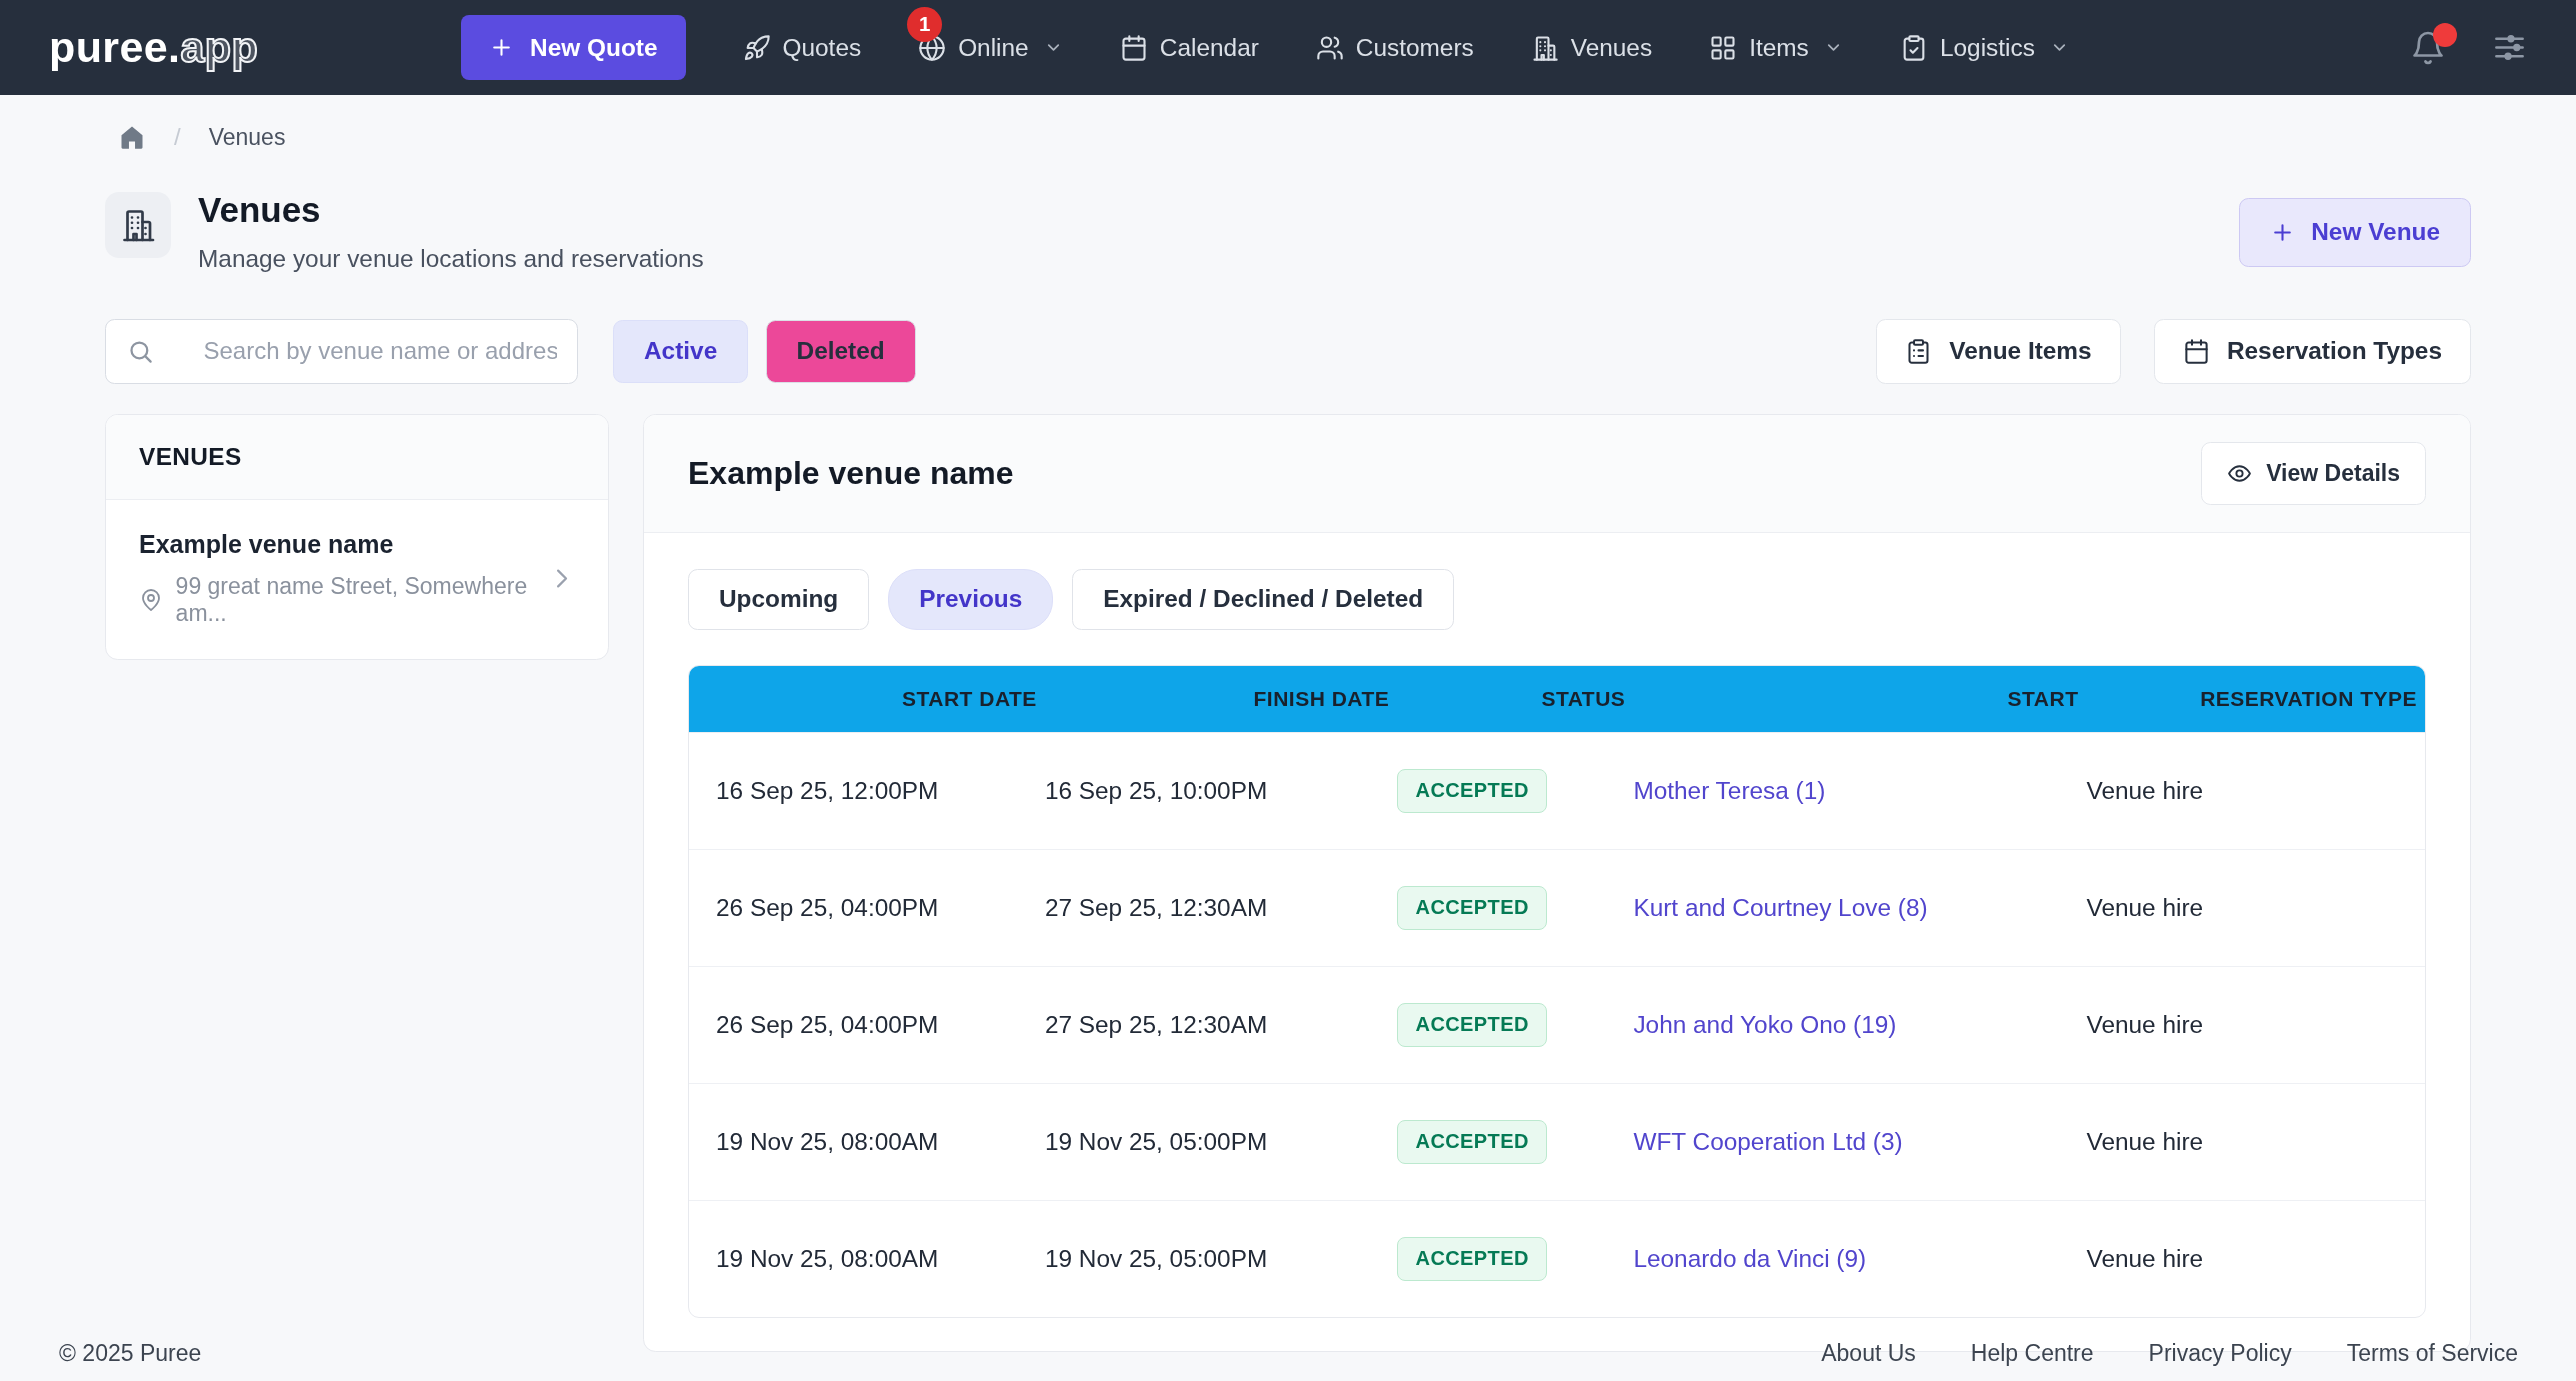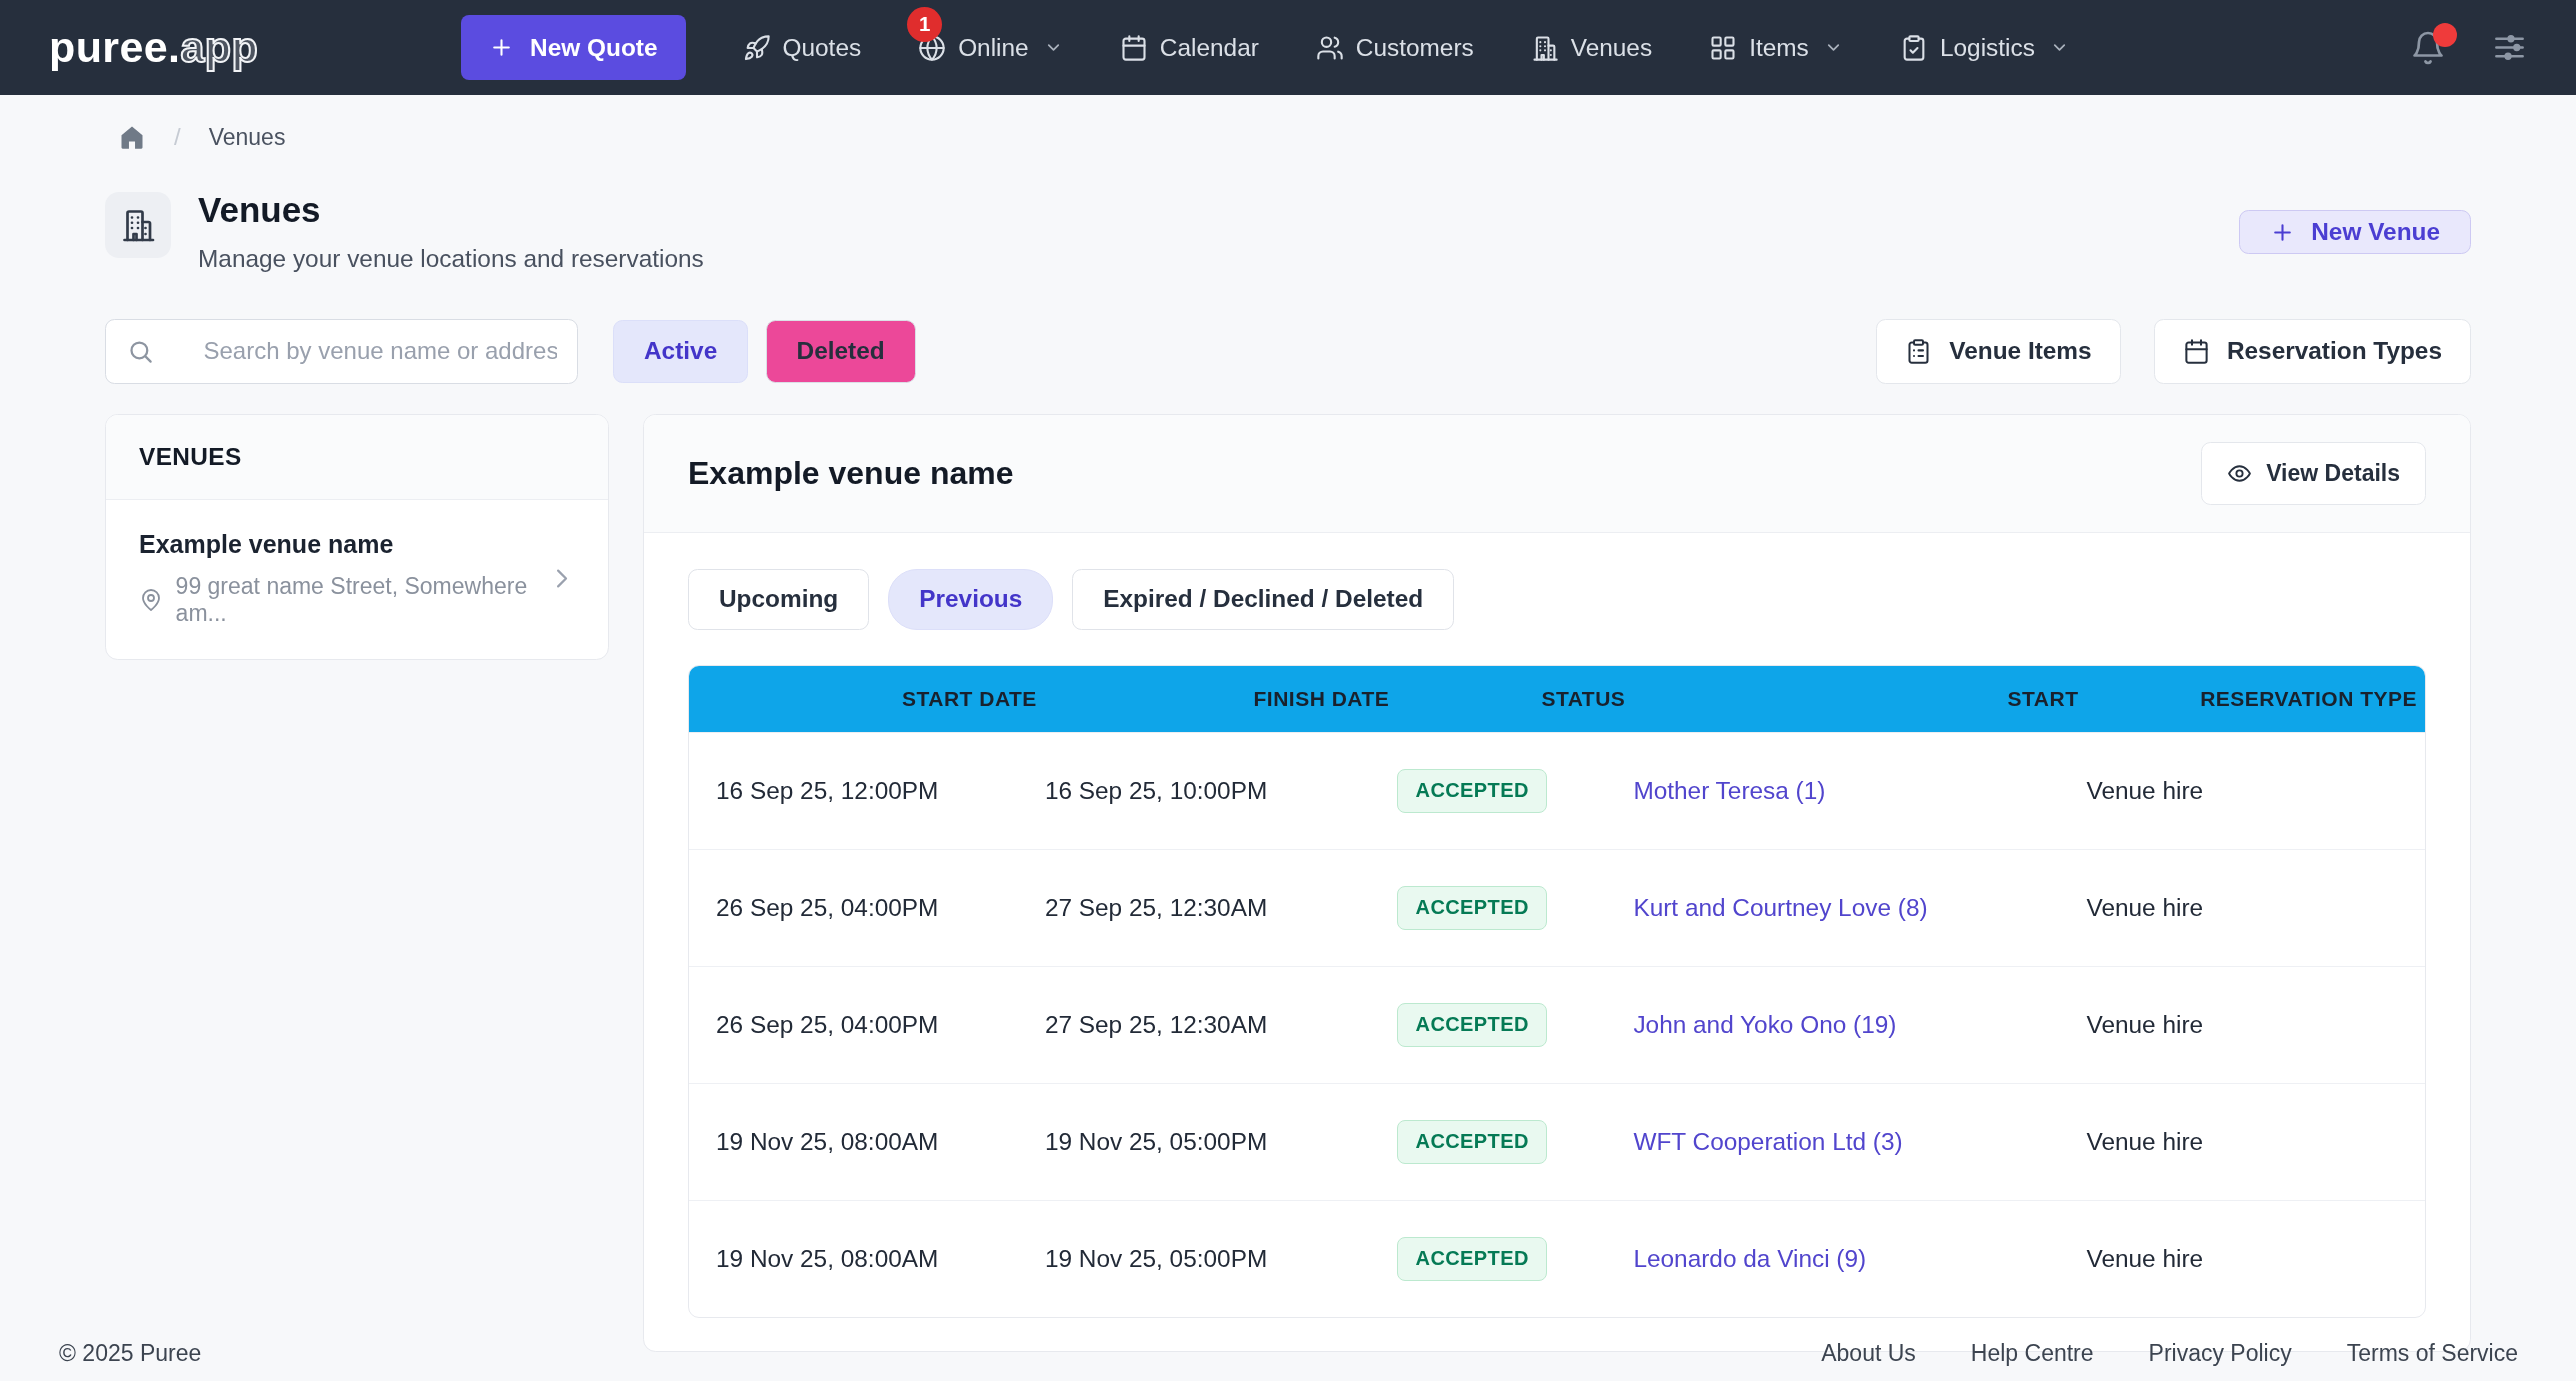--- a/index.html
+++ b/index.html
@@ -62,21 +62,21 @@
     margin:41px 105px 0; display:flex; align-items:center; justify-content:space-between;
   }
   .ph-left { display:flex; gap:27px; }
   .icon-box {
     width:66px; height:66px; border-radius:14px; background:#edeff3;
     display:flex; align-items:center; justify-content:center; color:#323b49;
   }
   .ph-title { font-size:35px; font-weight:700; color:#131a26; line-height:1.05; }
   .ph-sub { font-size:24.4px; color:#49515f; margin-top:16px; }
   .btn-new-venue {
-    height:44px; padding:0 30px; border-radius:9.5px;
+    height:69px; padding:0 30px; border-radius:9.5px;
     background:#e9e8fc; border:1.6px solid #cdc9f3; color:#4b3ed2;
     font-size:24.4px; font-weight:600; display:flex; align-items:center; gap:16px;
     cursor:pointer; font-family:inherit;
   }
 
   
   .filter-row { margin:46px 105px 0; display:flex; align-items:center; }
   .search-box {
     width:473px; height:65px; background:#fff; border:1.6px solid #d9dde4;
     border-radius:9.5px; display:flex; align-items:center; padding:0 20.5px; gap:14px;

